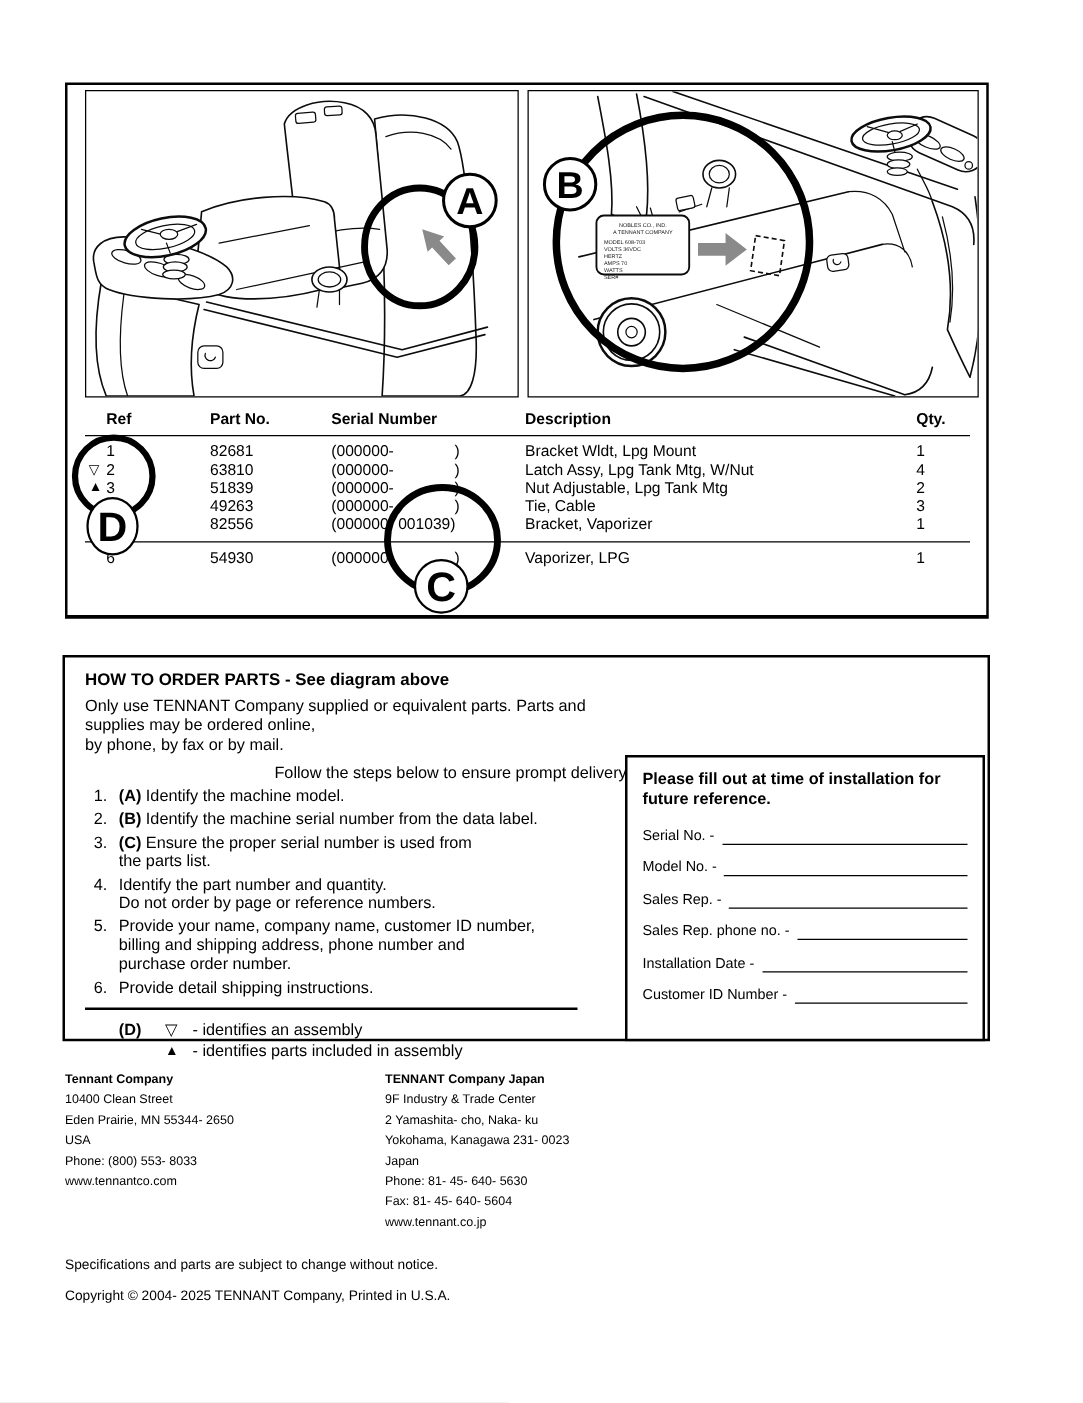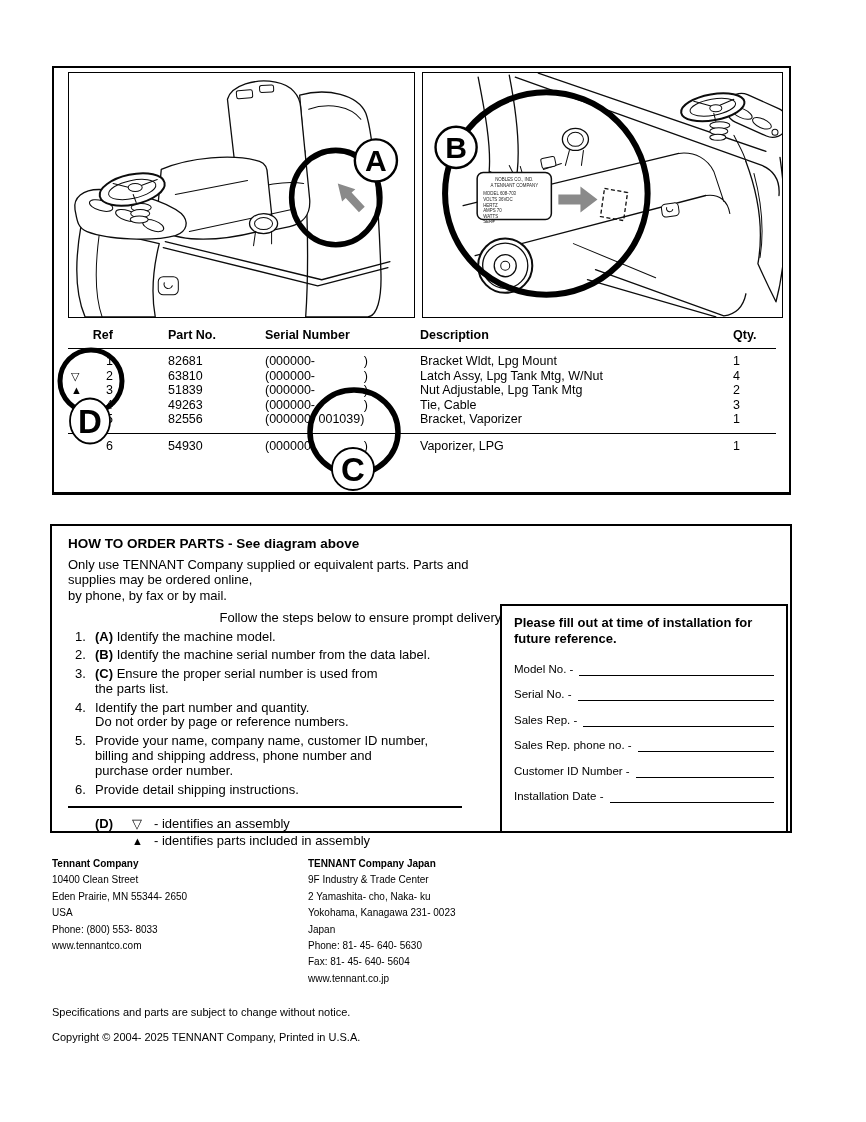--- a/index.html
+++ b/index.html
@@ -23,21 +23,21 @@
   .badge-letter{font-family:"Liberation Sans","DejaVu Sans",sans-serif;font-weight:700;font-size:30px;}
   .big-letter{font-size:33px;}
   .gray-arrow{fill:#8a8a8a;stroke:none;}
   .tinytxt{font-family:"Liberation Sans","DejaVu Sans",sans-serif;font-size:4.4px;fill:#222;}
 
   
   .ptable{position:absolute;left:14px;top:258px;width:708px;font-size:12.5px;}
   .trow{display:grid;grid-template-columns:17px 28px 55px 97px 155px 310px 1fr;height:14.6px;line-height:14.6px;}
   .thead{font-weight:700;height:18px;line-height:18px;}
   .c-marker{padding-left:3px;font-size:11px;}
-  .c-ref{text-align:right;}
+  .c-ref{text-align:left;}
   .c-serial{white-space:pre;}
   .c-qty{padding-left:3px;}
   .hrule{border:none;border-top:1.6px solid #000;margin:0;}
   .rule-head{margin-top:4px;}
   .rows-main{margin-top:5px;}
   .rule-mid{margin-top:6px;}
   .row-last{margin-top:5px;}
   .circle-overlay{position:absolute;left:0;top:0;pointer-events:none;}
 
   
@@ -346,41 +346,41 @@
           <span class="legend-sym legend-sym2">▲</span>
           <span>- identifies parts included in assembly</span>
         </div>
       </div>
     </div>
 
     <div class="fill-box">
       <div class="fill-title pre">Please fill out at time of installation for
 future reference.</div>
       <div class="field">
+        <span class="field-label">Serial No. -</span>
+        <span class="field-line"></span>
+      </div>
+      <div class="field">
         <span class="field-label">Model No. -</span>
         <span class="field-line"></span>
       </div>
       <div class="field">
-        <span class="field-label">Serial No. -</span>
-        <span class="field-line"></span>
-      </div>
-      <div class="field">
         <span class="field-label">Sales Rep. -</span>
         <span class="field-line"></span>
       </div>
       <div class="field">
         <span class="field-label">Sales Rep. phone no. -</span>
         <span class="field-line"></span>
       </div>
       <div class="field">
+        <span class="field-label">Installation Date -</span>
+        <span class="field-line"></span>
+      </div>
+      <div class="field">
         <span class="field-label">Customer ID Number -</span>
-        <span class="field-line"></span>
-      </div>
-      <div class="field">
-        <span class="field-label">Installation Date -</span>
         <span class="field-line"></span>
       </div>
     </div>
   </section>
 
   <div class="addr addr-us">
     <div class="addr-name">Tennant Company</div>
     <div>10400 Clean Street</div>
     <div>Eden Prairie, MN  55344- 2650</div>
     <div>USA</div>

